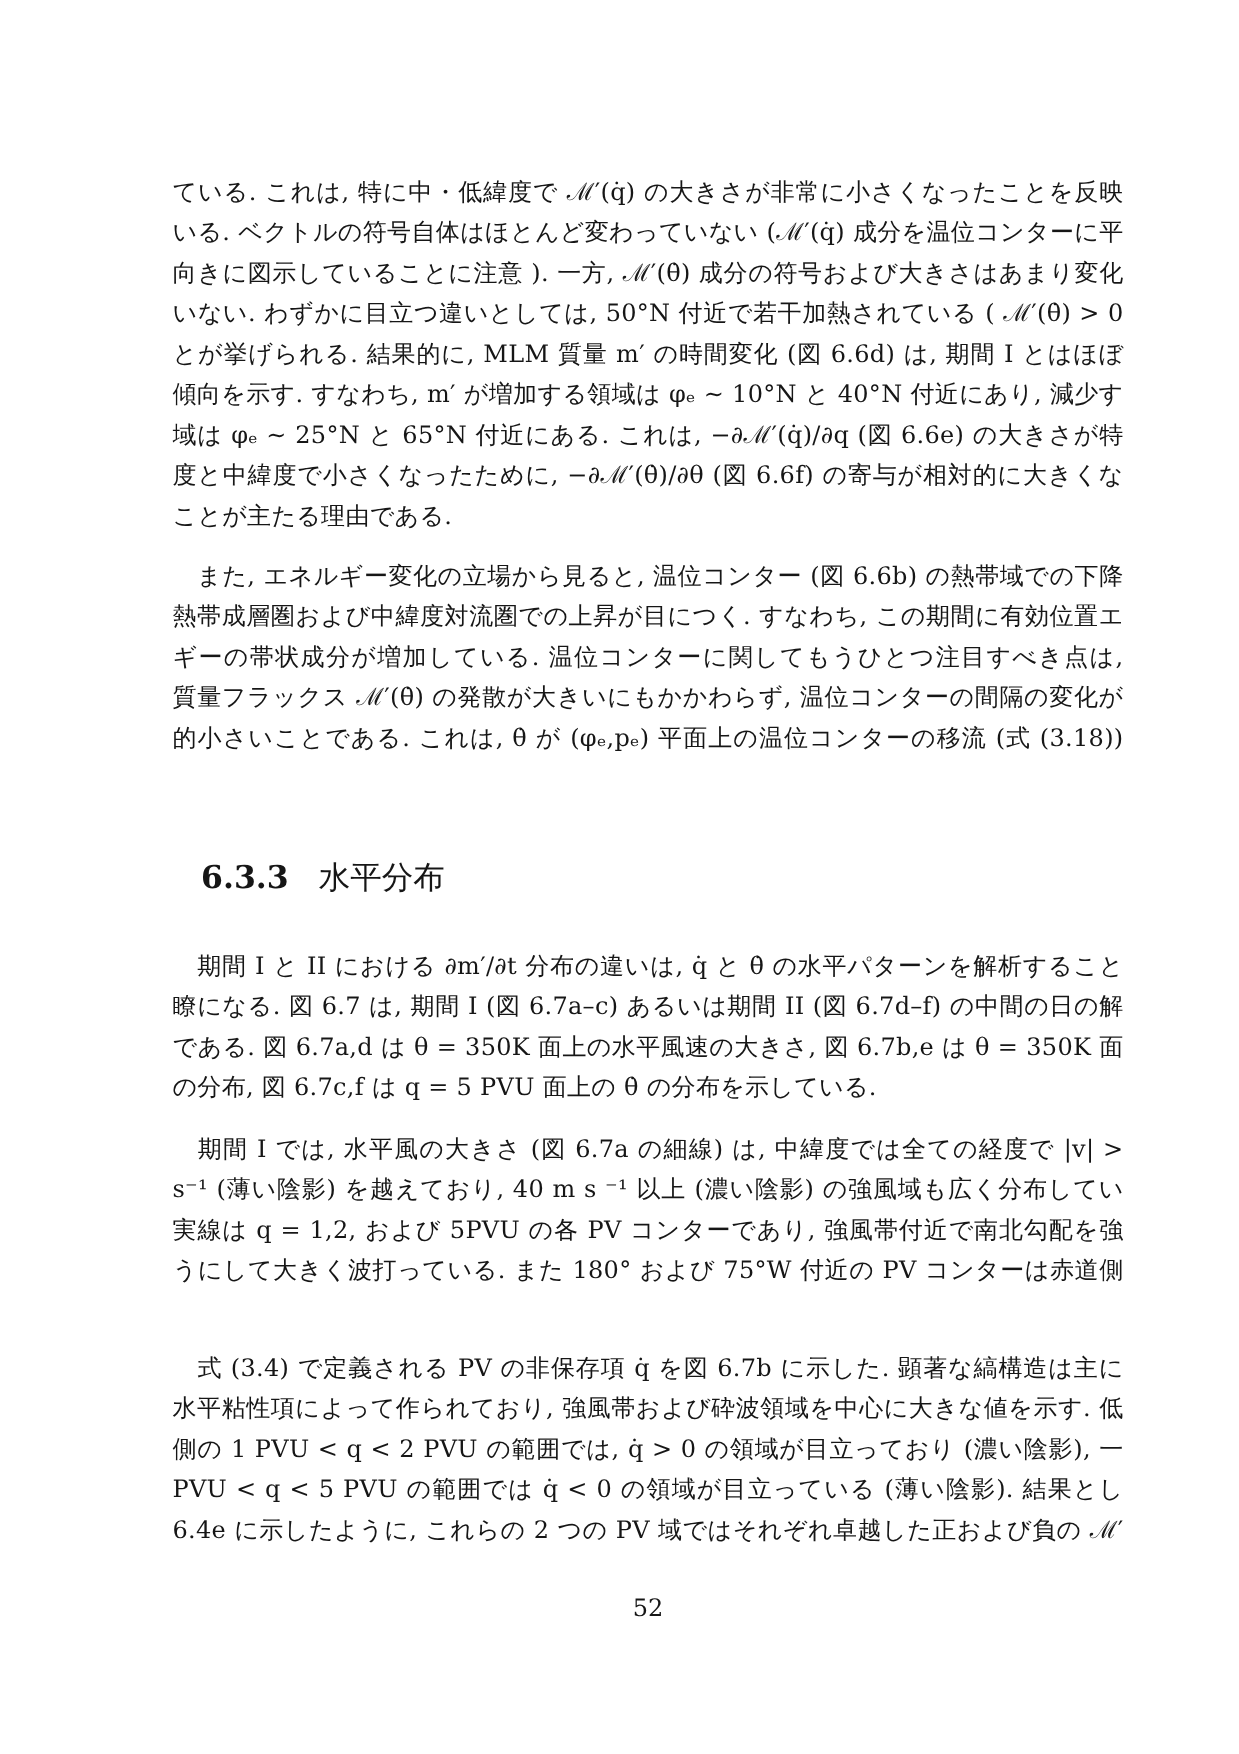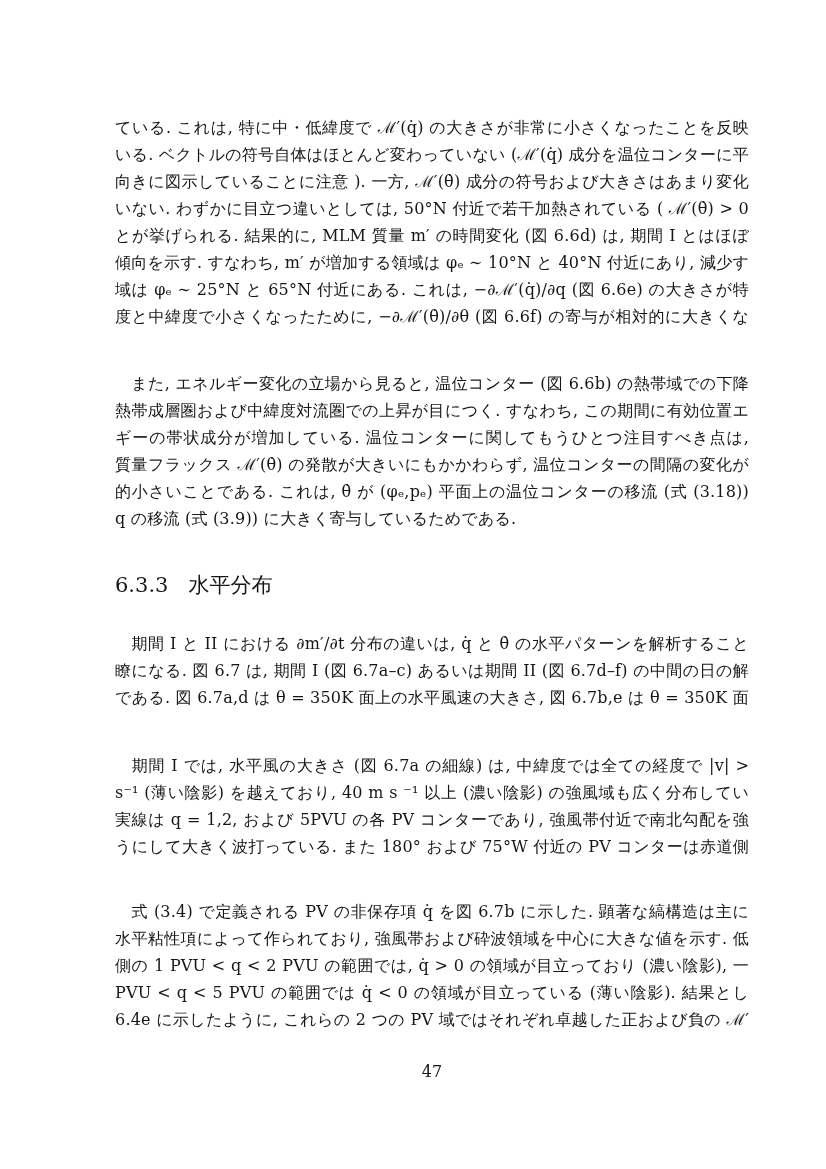--- a/index.html
+++ b/index.html
@@ -34,21 +34,22 @@
     text-align-last: left;
   }
   .heading {
     font-weight: bold;
     font-size: 21px;
     line-height: 28px;
     white-space: nowrap;
   }
   .heading .sec-num {
     font-family: "DejaVu Serif", "Liberation Serif", serif;
-    font-weight: normal;
+    font-weight: bold;
+    margin-left: 19px;
   }
   .heading .sec-title {
     font-family: "DejaVu Sans", "Liberation Sans", sans-serif;
     font-weight: normal;
     margin-left: 20px;
   }
   .pagenum {
     text-align: center;
     font-size: 16px;
     line-height: 20px;
@@ -61,51 +62,52 @@
 
   <div class="block para" style="top:114px">
       <div class="line">ている. これは, 特に中・低緯度で ℳ′(q̇) の大きさが非常に小さくなったことを反映して</div>
       <div class="line">いる. ベクトルの符号自体はほとんど変わっていない (ℳ′(q̇) 成分を温位コンターに平行な</div>
       <div class="line">向きに図示していることに注意 ). 一方, ℳ′(θ̇) 成分の符号および大きさはあまり変化して</div>
       <div class="line">いない. わずかに目立つ違いとしては, 50°N 付近で若干加熱されている ( ℳ′(θ̇) &gt; 0 ) こ</div>
       <div class="line">とが挙げられる. 結果的に, MLM 質量 m′ の時間変化 (図 6.6d) は, 期間 I とはほぼ反対の</div>
       <div class="line">傾向を示す. すなわち, m′ が増加する領域は φₑ ∼ 10°N と 40°N 付近にあり, 減少する領</div>
       <div class="line">域は φₑ ∼ 25°N と 65°N 付近にある. これは, −∂ℳ′(q̇)/∂q (図 6.6e) の大きさが特に低緯</div>
       <div class="line">度と中緯度で小さくなったために, −∂ℳ′(θ̇)/∂θ (図 6.6f) の寄与が相対的に大きくなった</div>
+      <div class="line">ことが主たる理由である.</div>
     </div>
 
   <div class="block para" style="top:370px">
       <div class="line">　また, エネルギー変化の立場から見ると, 温位コンター (図 6.6b) の熱帯域での下降と, 亜</div>
       <div class="line">熱帯成層圏および中緯度対流圏での上昇が目につく. すなわち, この期間に有効位置エネル</div>
       <div class="line">ギーの帯状成分が増加している. 温位コンターに関してもうひとつ注目すべき点は, MLM</div>
       <div class="line">質量フラックス ℳ′(θ̇) の発散が大きいにもかかわらず, 温位コンターの間隔の変化が比較</div>
       <div class="line">的小さいことである. これは, θ̇ が (φₑ,pₑ) 平面上の温位コンターの移流 (式 (3.18)) よりも,</div>
-      <div class="line">q の移流 (式 (3.9)) に大きく寄与しているためである.</div>
     </div>
 
   <div class="block heading" style="top:571px">
     <span class="sec-num">6.3.3</span><span class="sec-title">水平分布</span>
   </div>
 
   <div class="block para" style="top:630px">
       <div class="line">　期間 I と II における ∂m′/∂t 分布の違いは, q̇ と θ̇ の水平パターンを解析することで明</div>
       <div class="line">瞭になる. 図 6.7 は, 期間 I (図 6.7a–c) あるいは期間 II (図 6.7d–f) の中間の日の解析結果</div>
       <div class="line">である. 図 6.7a,d は θ = 350K 面上の水平風速の大きさ, 図 6.7b,e は θ = 350K 面上の q̇</div>
+      <div class="line">の分布, 図 6.7c,f は q = 5 PVU 面上の θ̇ の分布を示している.</div>
     </div>
 
   <div class="block para" style="top:752px">
       <div class="line">　期間 I では, 水平風の大きさ (図 6.7a の細線) は, 中緯度では全ての経度で |v| &gt; 30 m</div>
       <div class="line">s⁻¹ (薄い陰影) を越えており, 40 m s ⁻¹ 以上 (濃い陰影) の強風域も広く分布している. 太</div>
       <div class="line">実線は q = 1,2, および 5PVU の各 PV コンターであり, 強風帯付近で南北勾配を強めるよ</div>
       <div class="line">うにして大きく波打っている. また 180° および 75°W 付近の PV コンターは赤道側に高</div>
     </div>
 
   <div class="block para" style="top:898px">
       <div class="line">　式 (3.4) で定義される PV の非保存項 q̇ を図 6.7b に示した. 顕著な縞構造は主に ∇⁴ の</div>
       <div class="line">水平粘性項によって作られており, 強風帯および砕波領域を中心に大きな値を示す. 低緯度</div>
       <div class="line">側の 1 PVU &lt; q &lt; 2 PVU の範囲では, q̇ &gt; 0 の領域が目立っており (濃い陰影), 一方, 2</div>
       <div class="line">PVU &lt; q &lt; 5 PVU の範囲では q̇ &lt; 0 の領域が目立っている (薄い陰影). 結果として, 図</div>
       <div class="line">6.4e に示したように, これらの 2 つの PV 域ではそれぞれ卓越した正および負の ℳ′(q̇) が</div>
     </div>
 
-  <div class="block pagenum" style="top:1062px">47</div>
+  <div class="block pagenum" style="top:1062px">52</div>
 
 </div>
 
 </body></html>

